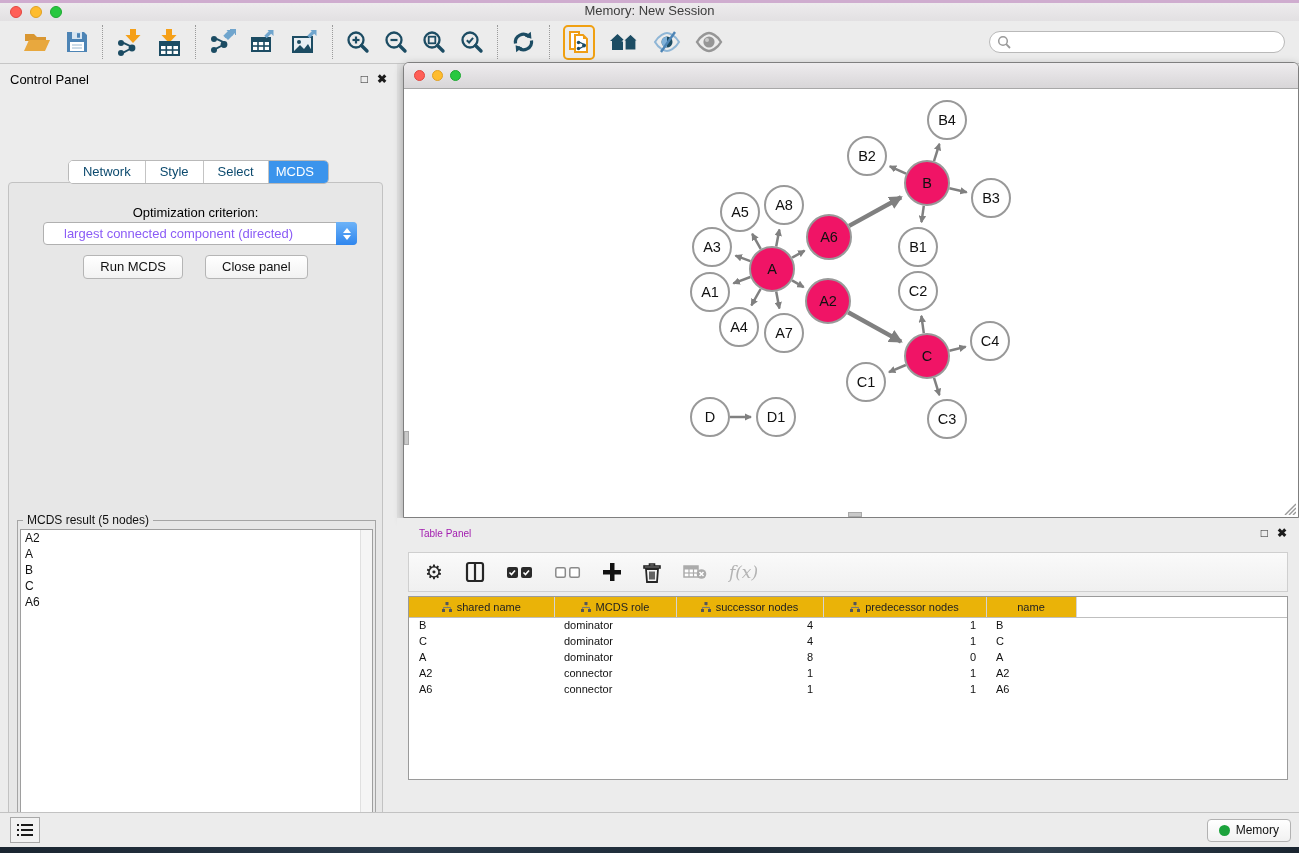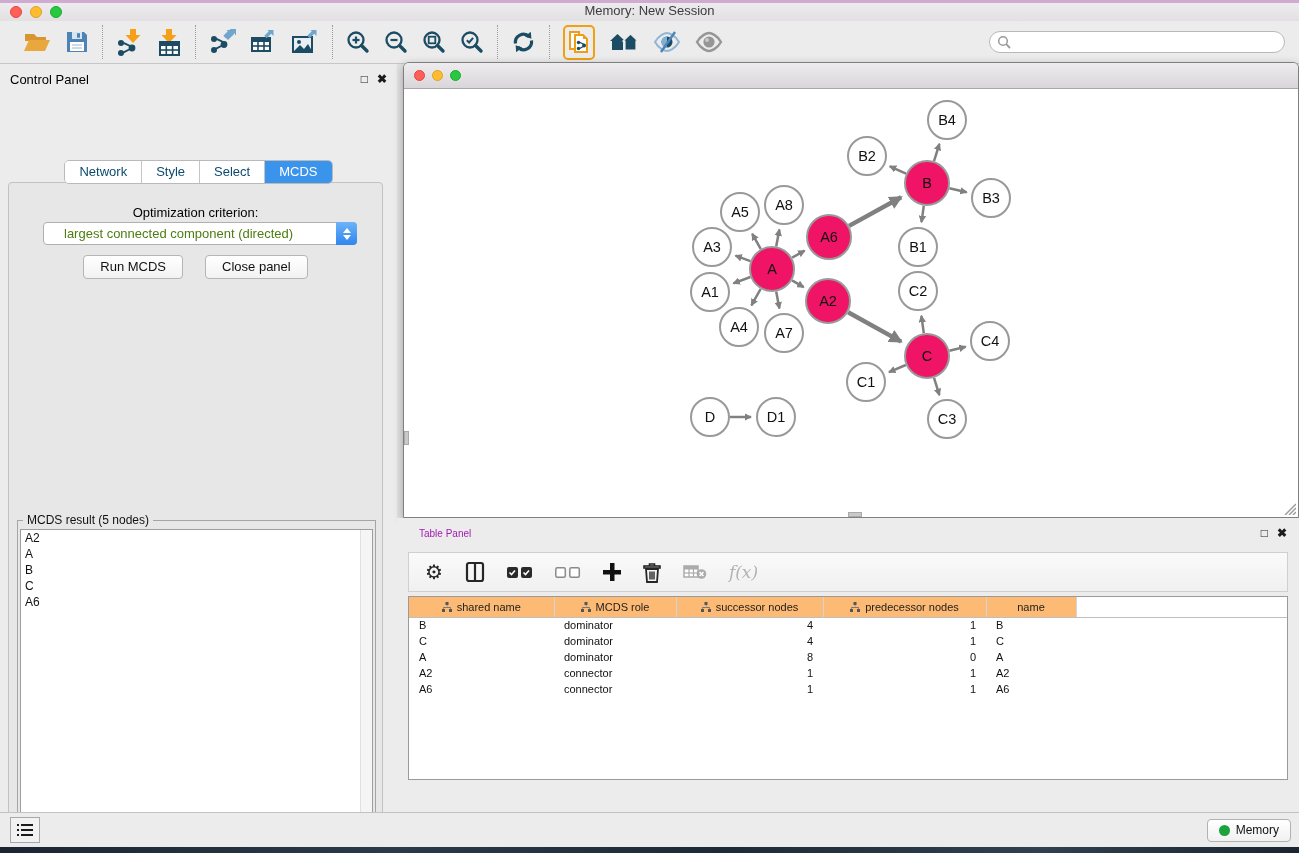--- a/index.html
+++ b/index.html
@@ -38,28 +38,28 @@
   .control-panel { left:0; top:64px; width:397px; height:748px; background:#ececec; }
   .cp-header { height:30px; display:flex; align-items:center; padding:0 10px; }
   .cp-title { font-size:13px; color:#000000; }
   .panel-winbtns { margin-left:auto; display:flex; gap:9px; align-items:center; }
   .wb { font-size:12px; color:#1b1b1b; line-height:12px; }
   .wb.close { font-weight:bold; }
   .cp-tabs { position:absolute; top:96px; left:0; width:397px; display:flex; justify-content:center; z-index:3;}
   .seg-tabs { display:flex; border:1px solid #b9b9b9; border-radius:5px; overflow:hidden; background:#fff; }
   .seg-tab { font-size:13px; color:#0c4a6e; background:#fff; padding:3px 14px; line-height:16px;
     border-right:1px solid #c4c4c4; }
-  .seg-tab:last-child { border-right:none; }
+  .seg-tab:last-child { border-right:none;padding-left:7px; }
   .seg-tab.selected { background:#3b94ec; color:#fff; }
   .cp-content { position:absolute; left:8px; top:118px; width:375px; height:688px;
     background:#e7e7e7; border:1px solid #c2c2c2; border-radius:4px; }
   .opt-label { margin-top:22px; text-align:center; font-size:13px; color:#000; }
   .dropdown { position:absolute; left:34px; top:39px; width:314px; height:23px; background:#fff;
     border:1px solid #b0b0b0; border-radius:4px; display:flex; align-items:center; }
-  .dropdown-value { flex:1; font-size:13px; color:#4d7c0f; padding-left:20px; white-space:nowrap; }
+  .dropdown-value { flex:1; font-size:13px; color:#8b5cf6; padding-left:20px; white-space:nowrap; }
   .dropdown-stepper { width:21px; height:23px; margin:-1px -1px -1px 0;
     background:linear-gradient(180deg,#6db3f8,#2f86ee); border-radius:0 4px 4px 0;
     display:flex; flex-direction:column; align-items:center; justify-content:center; gap:2px; }
   .chev-up { width:0; height:0; border-left:4px solid transparent; border-right:4px solid transparent; border-bottom:5px solid #fff; }
   .chev-dn { width:0; height:0; border-left:4px solid transparent; border-right:4px solid transparent; border-top:5px solid #fff; }
   .cp-buttons { position:absolute; left:0; top:72px; width:100%; display:flex; justify-content:center; gap:22px; }
   .mac-btn { background:linear-gradient(180deg,#ffffff,#f2f2f2); border:1px solid #b5b5b5;
     border-radius:4px; font-size:13px; color:#111; padding:3px 16px; line-height:16px;
     font-family:"Liberation Sans",sans-serif; }
   .groupbox { position:absolute; left:8px; top:337px; width:359px; height:345px;
@@ -93,21 +93,21 @@
   .tp-header { height:30px; display:flex; align-items:center; padding:0 12px 0 22px; }
   .tp-title { font-size:10px; color:#a21caf; }
   .tp-toolbar { position:absolute; left:11px; top:34px; width:880px; height:40px;
     background:linear-gradient(180deg,#fafafa,#f0f0f0); border:1px solid #cfcfcf;
     display:flex; align-items:center; gap:22px; padding-left:16px; }
   .fx-label { font-family:"DejaVu Serif", serif; font-style:italic; font-size:17px; color:#b3b3b3; }
   .gear-glyph { font-size:20px; color:#262626; line-height:20px; }
   .tp-table-wrap { position:absolute; left:11px; top:78px; width:880px; height:184px;
     background:#fff; border:1px solid #9a9a9a; overflow:hidden; }
   table.data { border-collapse:collapse; width:100%; table-layout:fixed; }
-  table.data th { height:20px; background:#fdba74; border-bottom:1px solid #bfbfbf;
+  table.data th { height:20px; background:#eab308; border-bottom:1px solid #bfbfbf;
     border-right:1px solid #d4d4d4; font-size:11px; font-weight:normal; color:#222;
     text-align:center; overflow:hidden; white-space:nowrap; }
   table.data th .th-inner { display:flex; align-items:center; justify-content:center; gap:5px; }
   table.data th.filler, table.data td.filler { border-right:none; background:#fff; }
   table.data td { height:16px; font-size:11px; color:#111; white-space:nowrap; overflow:hidden; padding:0 10px; }
   td.al { text-align:left; padding-left:14px; }
   td.ar { text-align:right; padding-right:10px; }
   .tp-tabs { position:absolute; left:0; top:271px; width:100%; display:flex; justify-content:center; }
 
   

